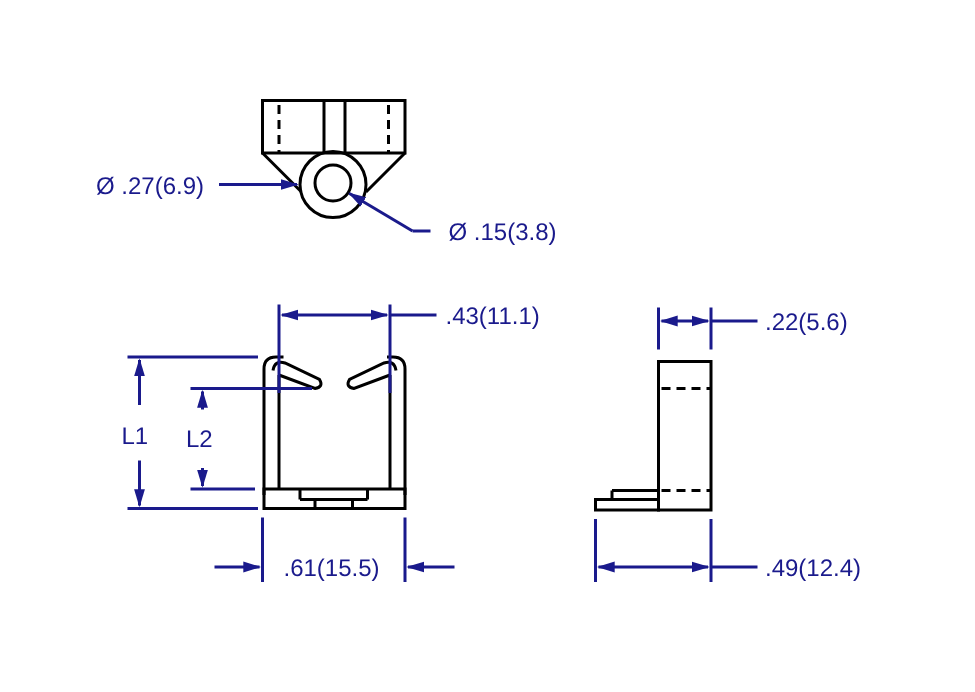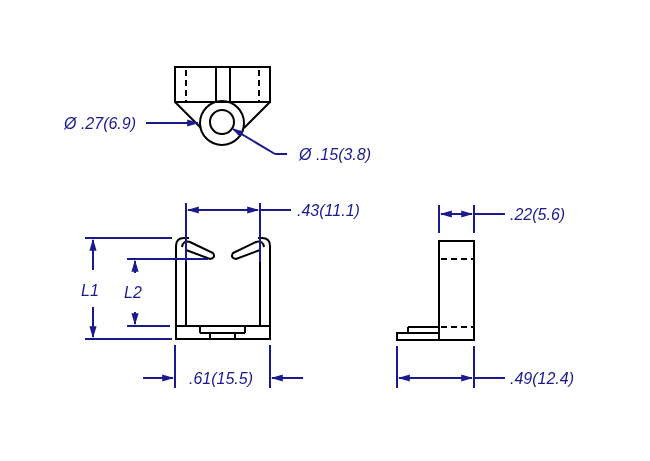--- a/index.html
+++ b/index.html
@@ -1,17 +1,17 @@
 <!DOCTYPE html>
 <html><head>
   <meta charset="utf-8">
   <style>
     html, body { margin: 0; padding: 0; background: #ffffff; }
     body { width: 650px; height: 461px; overflow: hidden; position: relative; }
-    .canvas { position: absolute; left: 0; top: 0; width: 650px; height: 387px; font-style: italic; }
+    .canvas { position: absolute; left: 0; top: 0; width: 650px; height: 387px; }
     svg { display: block; }
     .part { stroke: #000000; stroke-width: 2; fill: none; }
     .hidden { stroke: #000000; stroke-width: 2; fill: none; stroke-dasharray: 6 4; }
     .dim { stroke: #1a1a8c; stroke-width: 2; fill: none; }
     .lbl { font-family: "Liberation Sans", sans-serif; font-size: 16px; fill: #1a1a8c; }
   </style>
 </head>
 <body>
 
 <div class="canvas">

